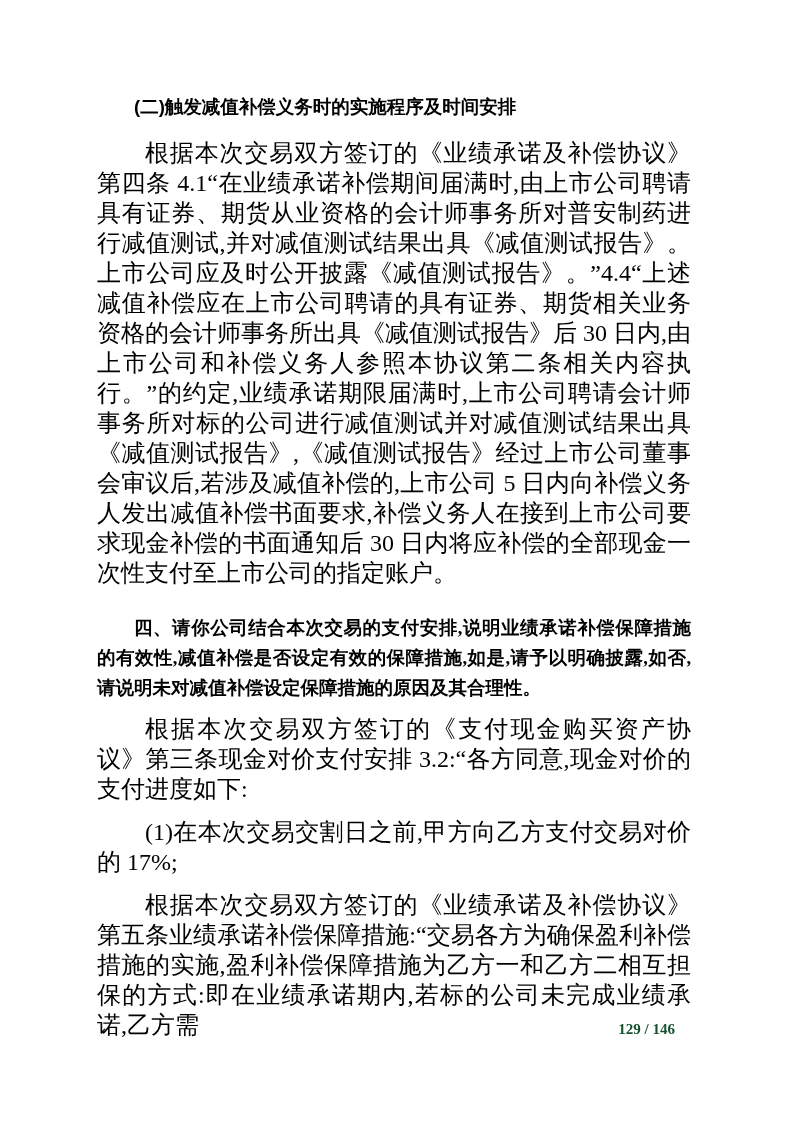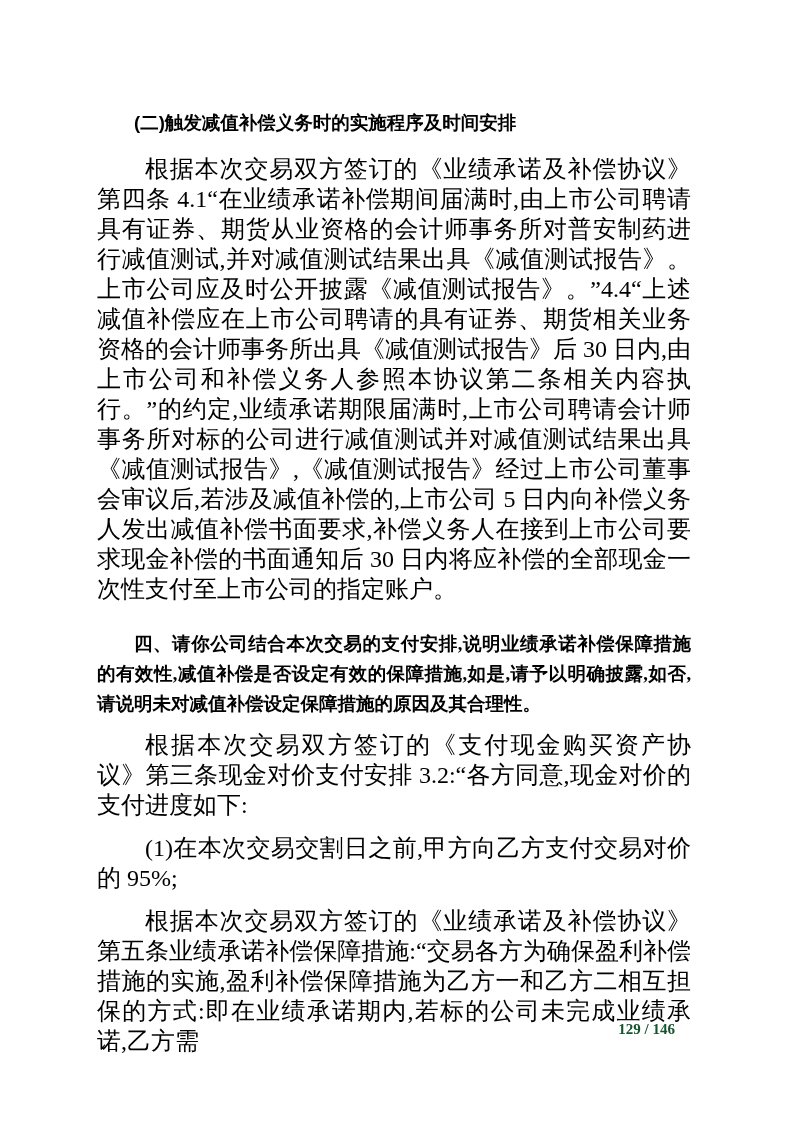--- a/index.html
+++ b/index.html
@@ -11,21 +11,21 @@
     position: relative;
     width: 793px;
     height: 1122px;
     margin: 0 auto;
     background: #ffffff;
     overflow: hidden;
     color: #000000;
   }
   .content {
     position: absolute;
-    top: 16px;
+    top: 0;
     left: 97px;
     width: 594px;
     padding-top: 92px;
     box-sizing: content-box;
   }
   .body-para {
     font-family: "Liberation Serif", "DejaVu Serif", serif;
     font-size: 24px;
     line-height: 30px;
     text-align: justify;
@@ -71,17 +71,17 @@
 </style>
 </head>
 <body>
 
 <div class="page">
   <div class="content">
     <h3 class="sec-heading">(二)触发减值补偿义务时的实施程序及时间安排</h3>
     <p class="body-para">根据本次交易双方签订的《业绩承诺及补偿协议》第四条 4.1“在业绩承诺补偿期间届满时,由上市公司聘请具有证券、期货从业资格的会计师事务所对普安制药进行减值测试,并对减值测试结果出具《减值测试报告》。上市公司应及时公开披露《减值测试报告》。”4.4“上述减值补偿应在上市公司聘请的具有证券、期货相关业务资格的会计师事务所出具《减值测试报告》后 30 日内,由上市公司和补偿义务人参照本协议第二条相关内容执行。”的约定,业绩承诺期限届满时,上市公司聘请会计师事务所对标的公司进行减值测试并对减值测试结果出具《减值测试报告》,《减值测试报告》经过上市公司董事会审议后,若涉及减值补偿的,上市公司 5 日内向补偿义务人发出减值补偿书面要求,补偿义务人在接到上市公司要求现金补偿的书面通知后 30 日内将应补偿的全部现金一次性支付至上市公司的指定账户。</p>
     <h2 class="q-heading">四、请你公司结合本次交易的支付安排,说明业绩承诺补偿保障措施的有效性,减值补偿是否设定有效的保障措施,如是,请予以明确披露,如否,请说明未对减值补偿设定保障措施的原因及其合理性。</h2>
     <p class="body-para">根据本次交易双方签订的《支付现金购买资产协议》第三条现金对价支付安排 3.2:“各方同意,现金对价的支付进度如下:</p>
-    <p class="body-para">(1)在本次交易交割日之前,甲方向乙方支付交易对价的 95%;</p>
+    <p class="body-para">(1)在本次交易交割日之前,甲方向乙方支付交易对价的 17%;</p>
     <p class="body-para">根据本次交易双方签订的《业绩承诺及补偿协议》第五条业绩承诺补偿保障措施:“交易各方为确保盈利补偿措施的实施,盈利补偿保障措施为乙方一和乙方二相互担保的方式:即在业绩承诺期内,若标的公司未完成业绩承诺,乙方需</p>
   </div>
   <div class="page-footer">129 / 146</div>
 </div>
 
 </body></html>

